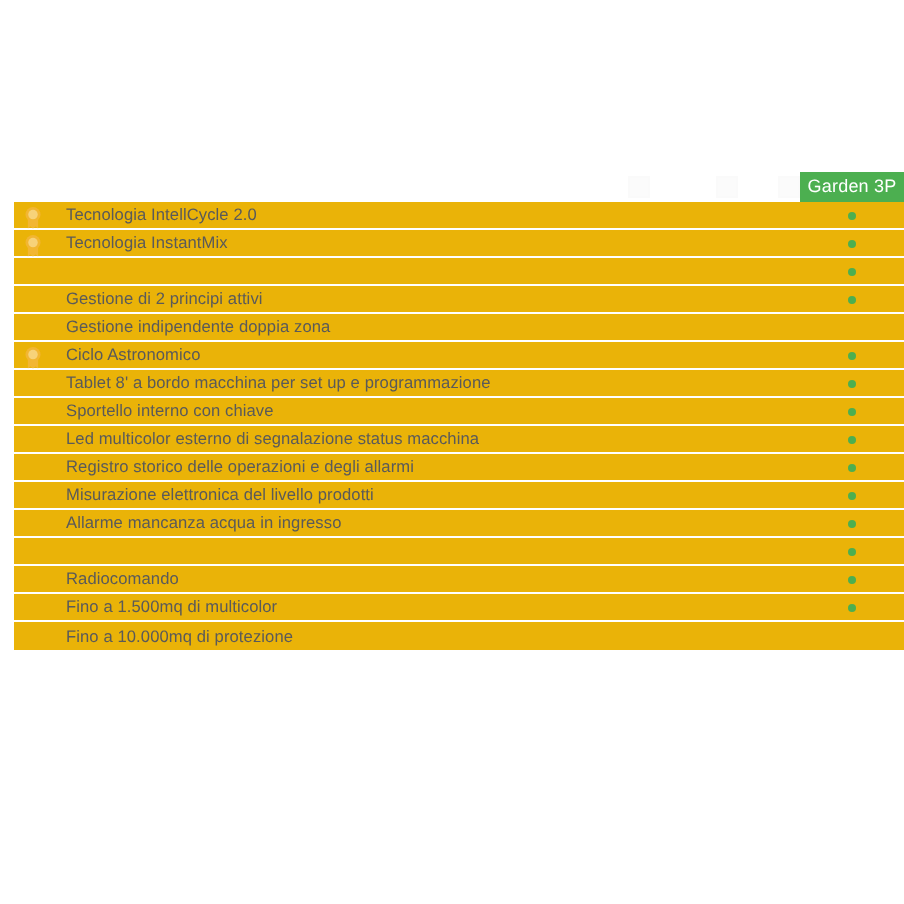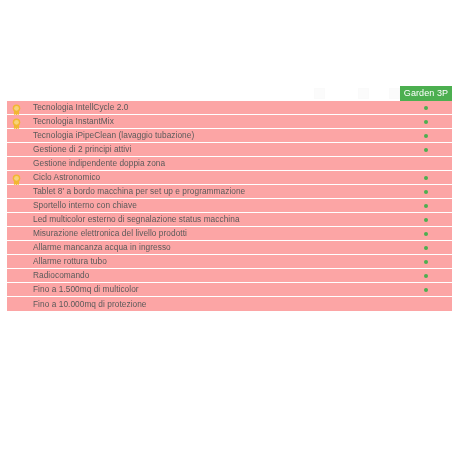--- a/index.html
+++ b/index.html
@@ -72,21 +72,21 @@
   .rows {
     width: 100%;
     margin-top: 0px;
   }
 
   .row {
     position: relative;
     display: flex;
     align-items: center;
     height: 14px;
-    background: #fca5a5;
+    background: #eab308;
     border-bottom: 1px solid #ffffff;
     box-sizing: border-box;
   }
   .row:last-child { border-bottom: none; }
 
   .row-icon {
     position: absolute;
     left: 4px;
     top: 1px;
     width: 11px;
@@ -155,21 +155,20 @@
               <circle cx="6" cy="4.6" r="4.1" fill="#f2b632"></circle>
               <circle cx="6" cy="4.6" r="2.6" fill="#f7d27a"></circle>
               <path d="M3.2 7.6 L3.2 12.2 L4.6 11.1 L6 12.2 L7.4 11.1 L8.8 12.2 L8.8 7.6 Z" fill="#f2b632"></path>
             </svg></span>
           <span class="row-label">Tecnologia InstantMix</span>
           <span class="row-dot-cell">
             <span class="dot"></span>
           </span>
         </div>
         <div class="row">
-          <span class="row-label">Tecnologia iPipeClean (lavaggio tubazione)</span>
           <span class="row-dot-cell">
             <span class="dot"></span>
           </span>
         </div>
         <div class="row">
           <span class="row-label">Gestione di 2 principi attivi</span>
           <span class="row-dot-cell">
             <span class="dot"></span>
           </span>
         </div>
@@ -200,33 +199,38 @@
             <span class="dot"></span>
           </span>
         </div>
         <div class="row">
           <span class="row-label">Led multicolor esterno di segnalazione status macchina</span>
           <span class="row-dot-cell">
             <span class="dot"></span>
           </span>
         </div>
         <div class="row">
+          <span class="row-label">Registro storico delle operazioni e degli allarmi</span>
+          <span class="row-dot-cell">
+            <span class="dot"></span>
+          </span>
+        </div>
+        <div class="row">
           <span class="row-label">Misurazione elettronica del livello prodotti</span>
           <span class="row-dot-cell">
             <span class="dot"></span>
           </span>
         </div>
         <div class="row">
           <span class="row-label">Allarme mancanza acqua in ingresso</span>
           <span class="row-dot-cell">
             <span class="dot"></span>
           </span>
         </div>
         <div class="row">
-          <span class="row-label">Allarme rottura tubo</span>
           <span class="row-dot-cell">
             <span class="dot"></span>
           </span>
         </div>
         <div class="row">
           <span class="row-label">Radiocomando</span>
           <span class="row-dot-cell">
             <span class="dot"></span>
           </span>
         </div>

